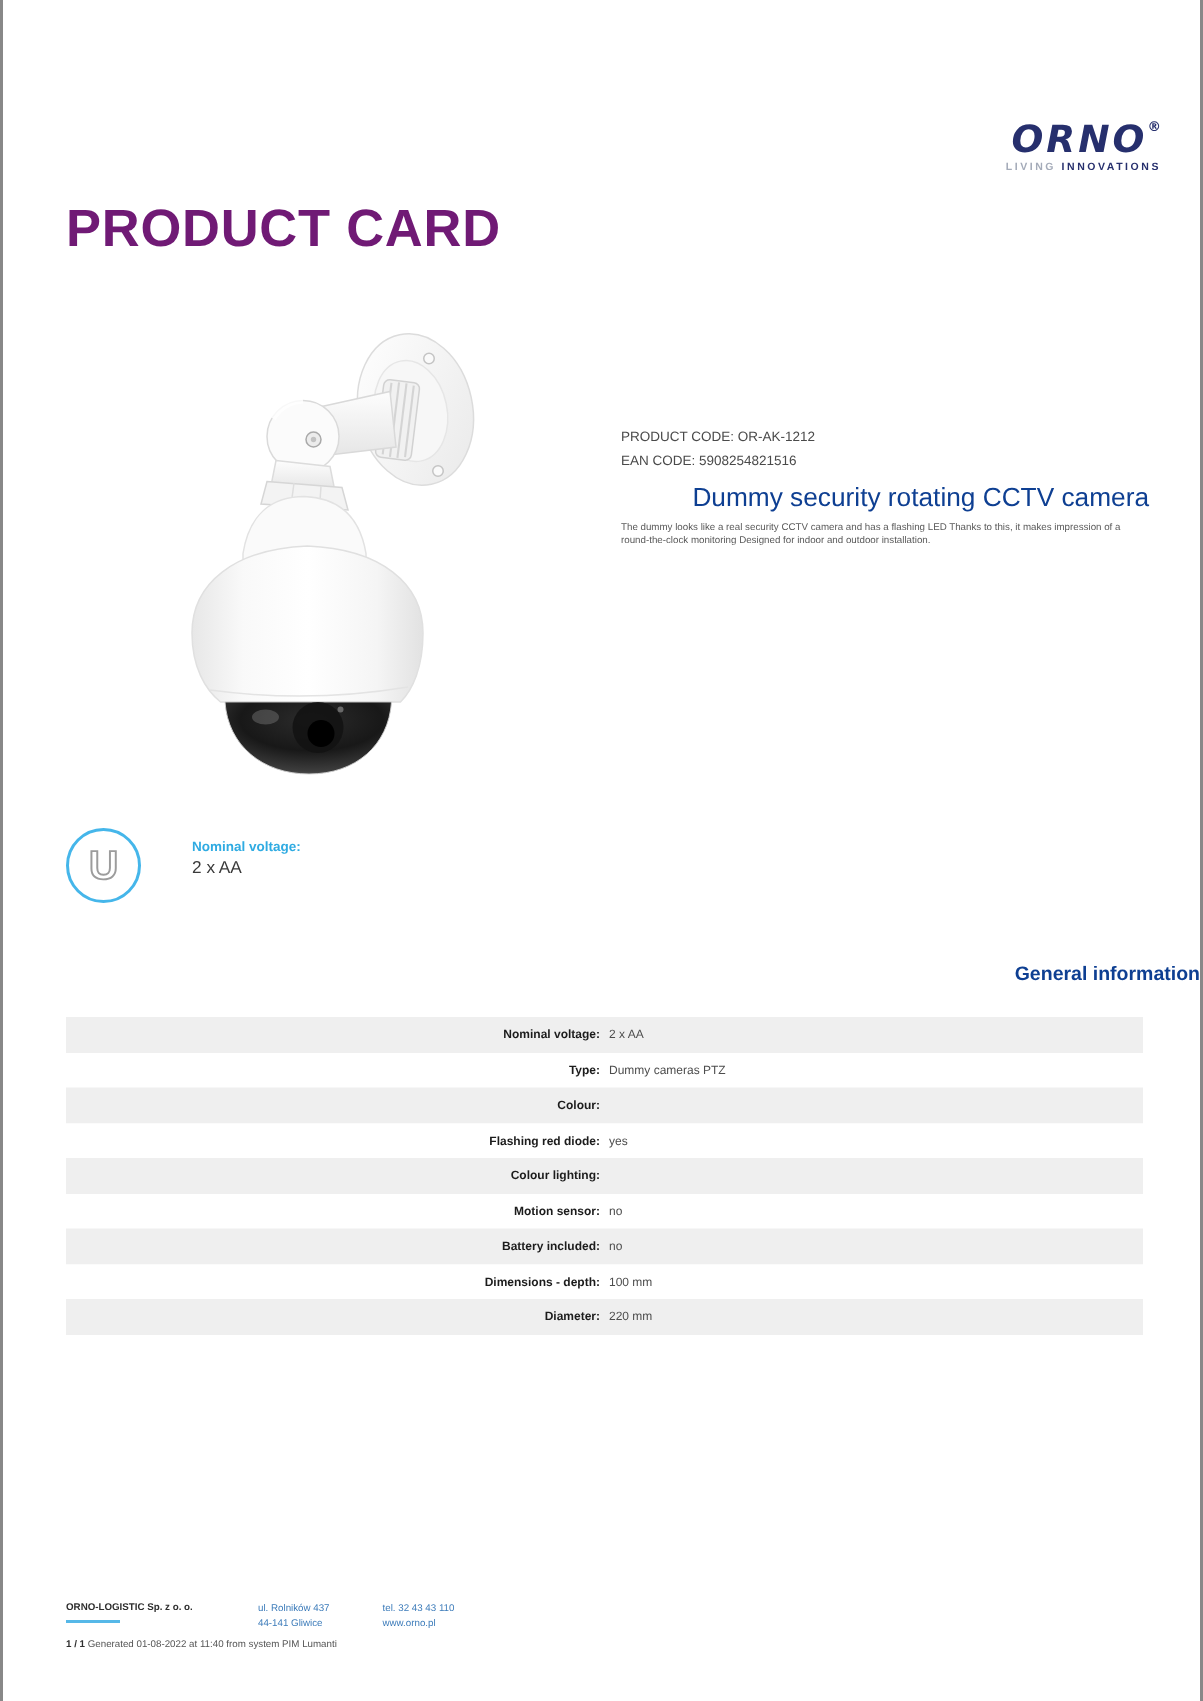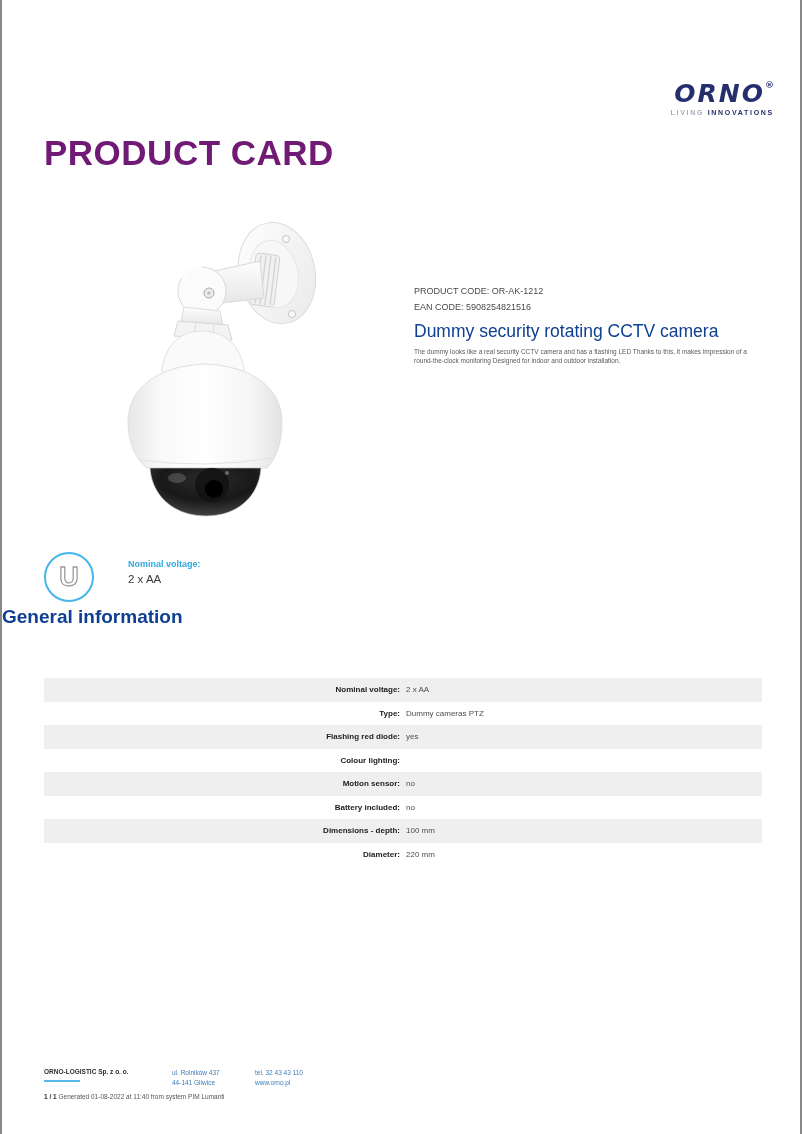--- a/index.html
+++ b/index.html
@@ -34,21 +34,21 @@
   }
 
   
   .photo-wrap { position:absolute; left:112px; top:214px; width:256px; height:306px; }
 
   
   .info-col { position:absolute; left:412px; top:283px; width:352px; }
   .code-line { font-size:9px; color:#4a4a4a; line-height:16px; }
   .product-title {
     margin-top:5px;
-    font-size:17.5px; color:#0e3f92; line-height:22px;
+    font-size:17.5px; color:#0e3f92; line-height:22px;text-align:right;
   }
   .product-desc {
     margin-top:5px;
     font-size:6.5px; color:#5a5a5a; line-height:9px;
     width:350px;
   }
 
   
   .feature { position:absolute; left:42px; top:552px; display:flex; }
   .feature-icon-circle {
@@ -56,23 +56,23 @@
     border:2.5px solid #45b6ea;
     display:flex; align-items:center; justify-content:center;
     background:#fff;
   }
   .feature-text { margin-left:34px; padding-top:7px; }
   .feature-label { font-size:9px; font-weight:700; color:#2fabe2; }
   .feature-value { margin-top:4px; font-size:11.5px; color:#3a3a3a; }
 
   
   .section-heading {
-    position:absolute; left:0; top:606px; width:100%;
-    text-align:left;
-    font-size:19px; color:#0e3f92;
+    position:absolute; left:0; top:641px; width:100%;
+    text-align:right;
+    font-size:13px; color:#0e3f92;
   }
 
   
   .spec-table { position:absolute; left:42px; top:678px; width:718px; }
   .spec-row { height:23.5px; display:flex; align-items:center; background:#ffffff; }
   .spec-row:nth-child(odd) { background:#efefef; }
   .spec-label { flex:1 1 50%; text-align:right; font-size:8px; font-weight:700; color:#1c1c1c; padding-right:3px; }
   .spec-value { flex:1 1 50%; text-align:left;  font-size:8px; color:#4d4d4d; padding-left:3px; }
 
   
@@ -201,20 +201,24 @@
   <div class="spec-table">
     <div class="spec-row">
       <span class="spec-label">Nominal voltage:</span>
       <span class="spec-value">2 x AA</span>
     </div>
     <div class="spec-row">
       <span class="spec-label">Type:</span>
       <span class="spec-value">Dummy cameras PTZ</span>
     </div>
     <div class="spec-row">
+      <span class="spec-label">Colour:</span>
+      <span class="spec-value"></span>
+    </div>
+    <div class="spec-row">
       <span class="spec-label">Flashing red diode:</span>
       <span class="spec-value">yes</span>
     </div>
     <div class="spec-row">
       <span class="spec-label">Colour lighting:</span>
       <span class="spec-value"></span>
     </div>
     <div class="spec-row">
       <span class="spec-label">Motion sensor:</span>
       <span class="spec-value">no</span>

